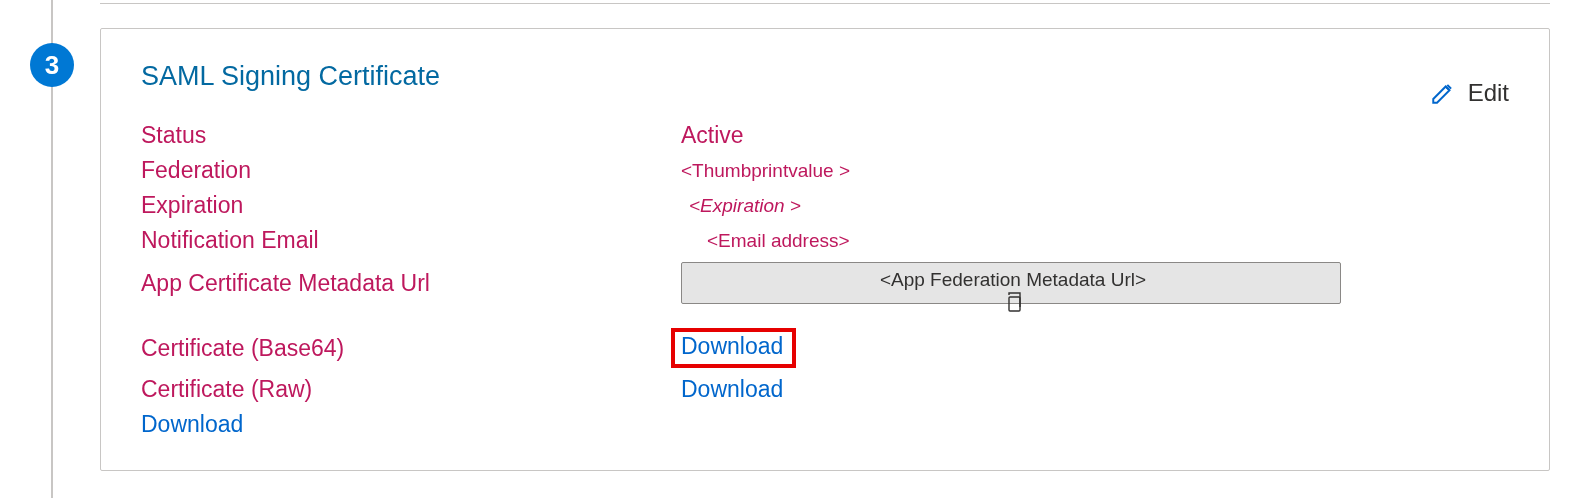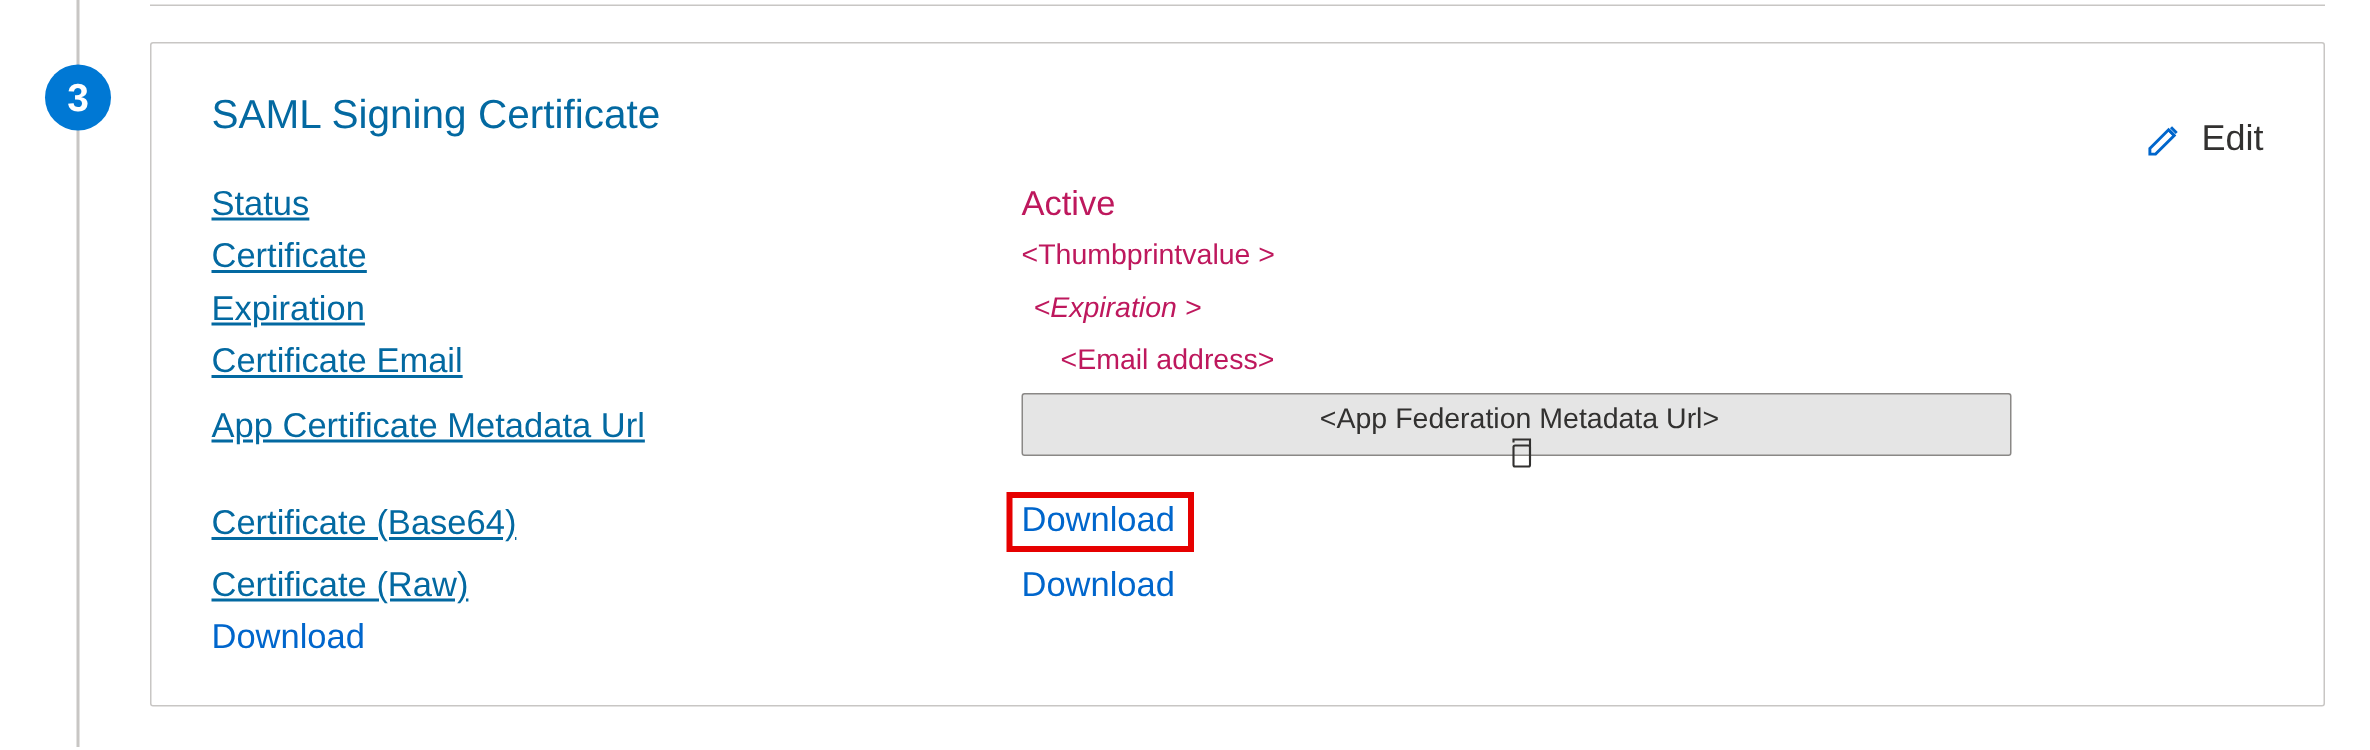--- a/index.html
+++ b/index.html
@@ -84,22 +84,21 @@
       color: #323130;
     }
     .rows {
       display: grid;
       grid-template-columns: 540px 1fr;
       row-gap: 8px;
       align-items: center;
       font-size: 23px;
     }
     .lbl {
-      color: #0369a1;
-      text-decoration: underline;
+      color: #be185d;
     }
     .val {
       color: #be185d;
     }
     .val-small {
       font-size: 19px;
     }
     .val-indent1 {
       padding-left: 8px;
       font-style: italic;
@@ -170,27 +169,27 @@
       </span>
       <span class="label">Edit</span>
     </div>
   </div>
 
   <div class="rows">
 
     <div class="lbl">Status</div>
     <div class="val">Active</div>
 
-    <div class="lbl">Certificate</div>
+    <div class="lbl">Federation</div>
     <div class="val val-small">&lt;Thumbprintvalue &gt;</div>
 
     <div class="lbl">Expiration</div>
     <div class="val val-small val-indent1">&lt;Expiration &gt;</div>
 
-    <div class="lbl">Certificate Email</div>
+    <div class="lbl">Notification Email</div>
     <div class="val val-small val-indent2">&lt;Email address&gt;</div>
 
     <div class="lbl">App Certificate Metadata Url</div>
     <div>
       <div class="url-box">
         <span class="url-text">&lt;App Federation  Metadata Url&gt;</span>
         <span class="copy-icon">
           <svg viewBox="0 0 20 22" fill="none" stroke="#323130" stroke-width="1.4">
             <rect x="6" y="6" width="11" height="14" rx="1"></rect>
             <path d="M6 4 L6 2 L17 2 L17 16"></path>

